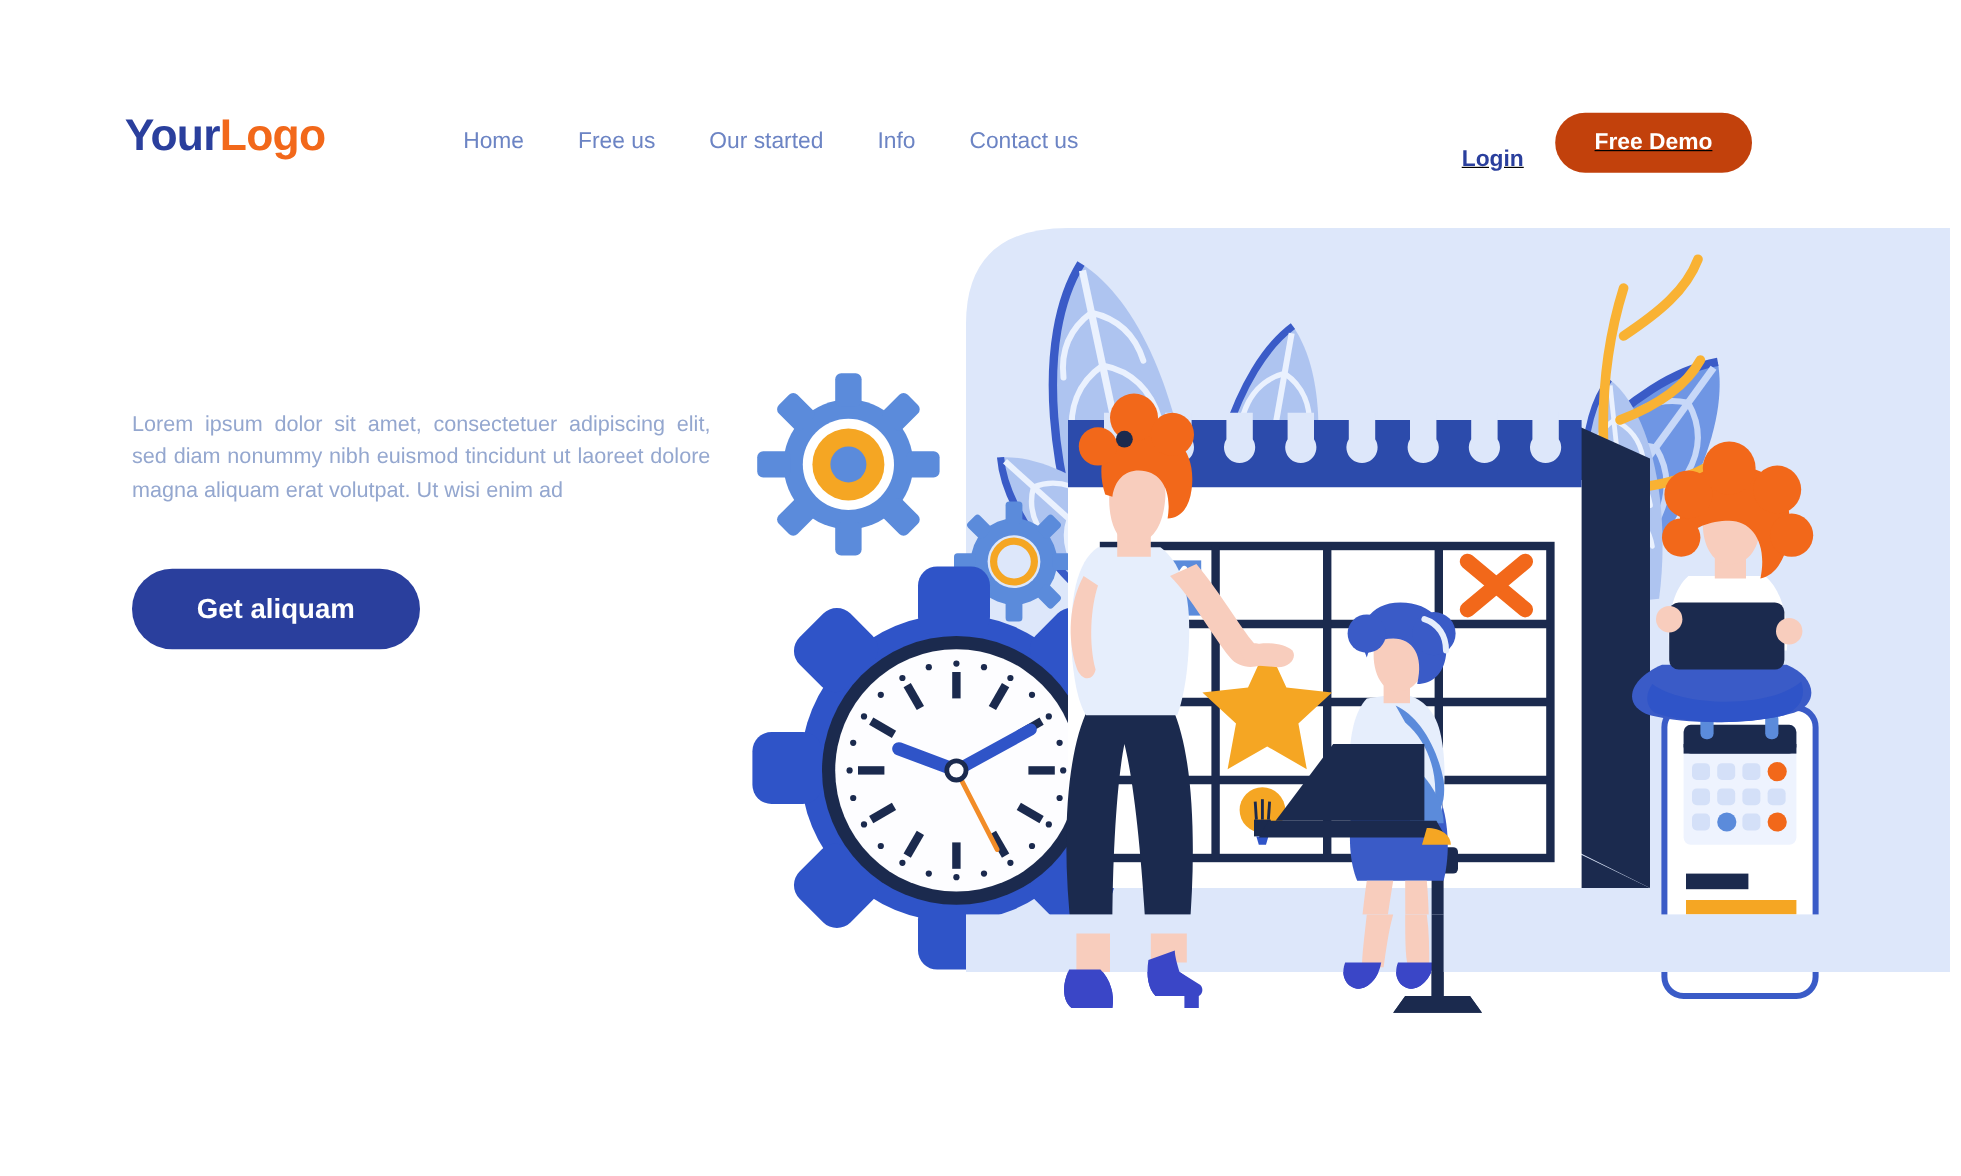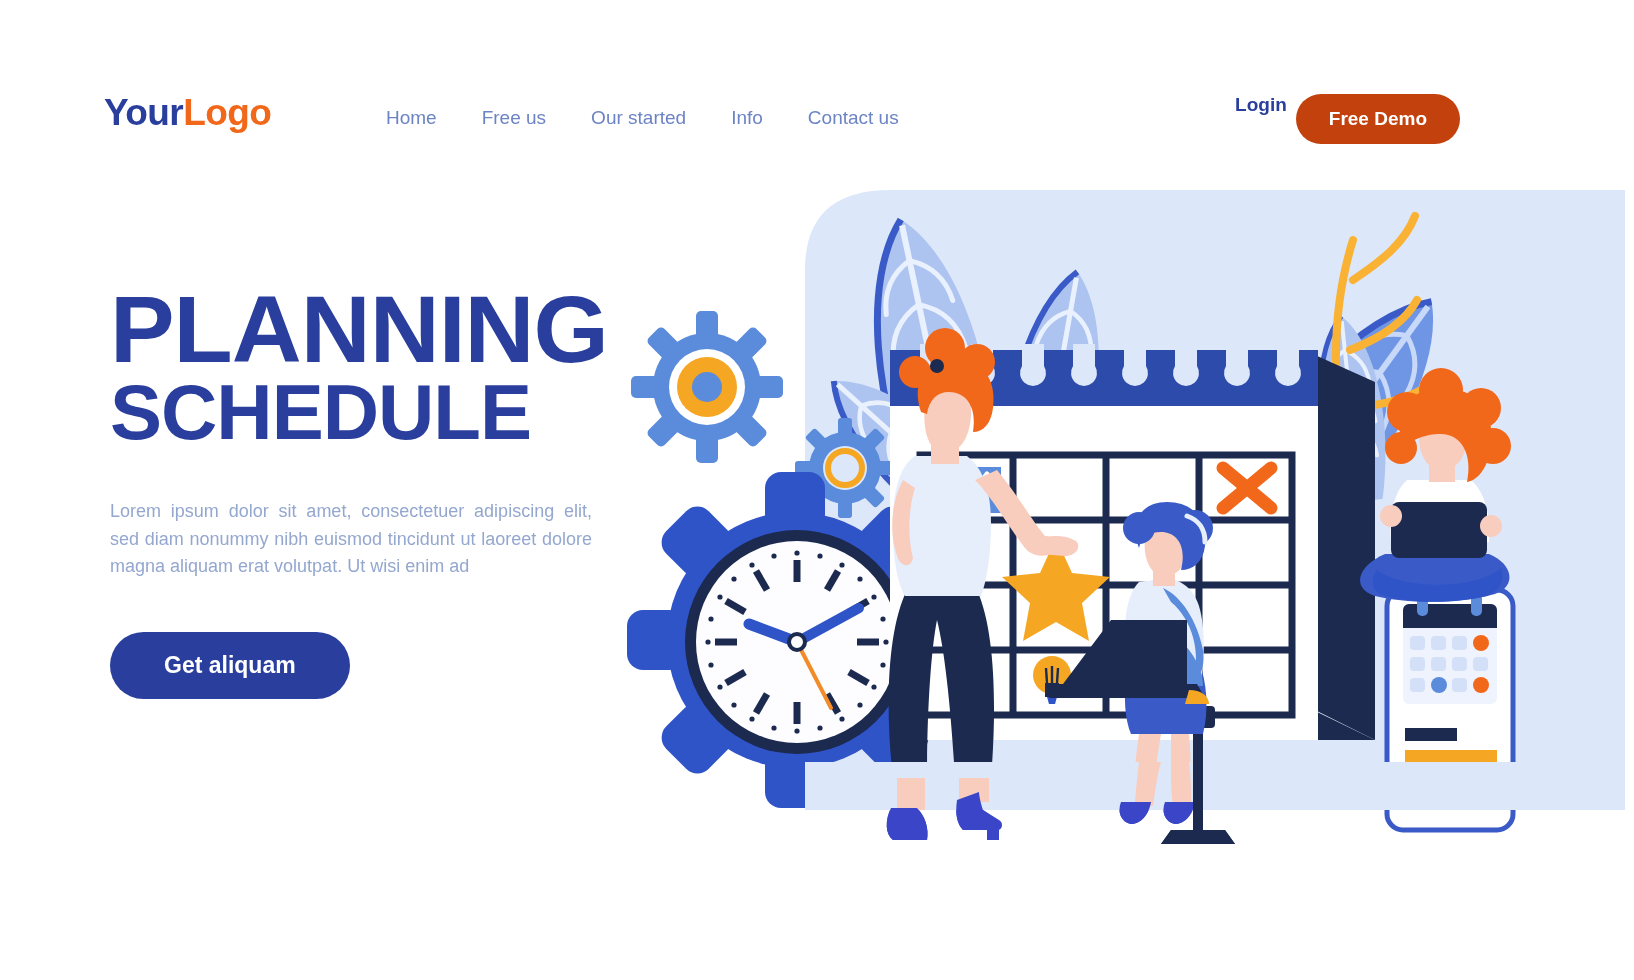--- a/index.html
+++ b/index.html
@@ -55,22 +55,23 @@
     margin-right: 45px;
     white-space: nowrap;
   }
   .nav a:last-child { margin-right: 0; }
 
   .auth {
     position: absolute;
     right: 174px;
     top: 94px;
     display: flex;
-    align-items: flex-start;
-    gap: 9px;
+    align-items: flex-end;
+    gap: 26px;
+    text-decoration: underline;
   }
   .login-link {
     color: #2a3f9d;
     font-size: 19px;
     font-weight: bold;
     text-decoration: none;
     white-space: nowrap;
   }
   .demo-btn {
     background: #c2410c;
@@ -163,24 +164,20 @@
       <a href="#">Contact us</a>
     </nav>
 
     <div class="auth">
       <a href="#" class="login-link">Login</a>
       <button class="demo-btn">Free Demo</button>
     </div>
   </div>
 
   <div class="hero-copy">
-    <h1 class="hero-title">
-      <span class="t1">PLANNING</span>
-      <span class="t2">SCHEDULE</span>
-    </h1>
     <p class="hero-para">Lorem ipsum dolor sit amet, consectetuer adipiscing elit, sed diam nonummy nibh euismod tincidunt ut laoreet dolore magna aliquam erat volutpat. Ut wisi enim ad</p>
     <button class="cta-btn">Get aliquam</button>
   </div>
 
   <div class="art">
     <svg width="1010" height="800" viewBox="0 0 1010 800" xmlns="http://www.w3.org/2000/svg">
 
       <defs>
         <clipPath id="clipPanel">
           <path d="M190 60 Q190 0 250 0 L1010 0 L1010 660 L190 660 Z"></path>

